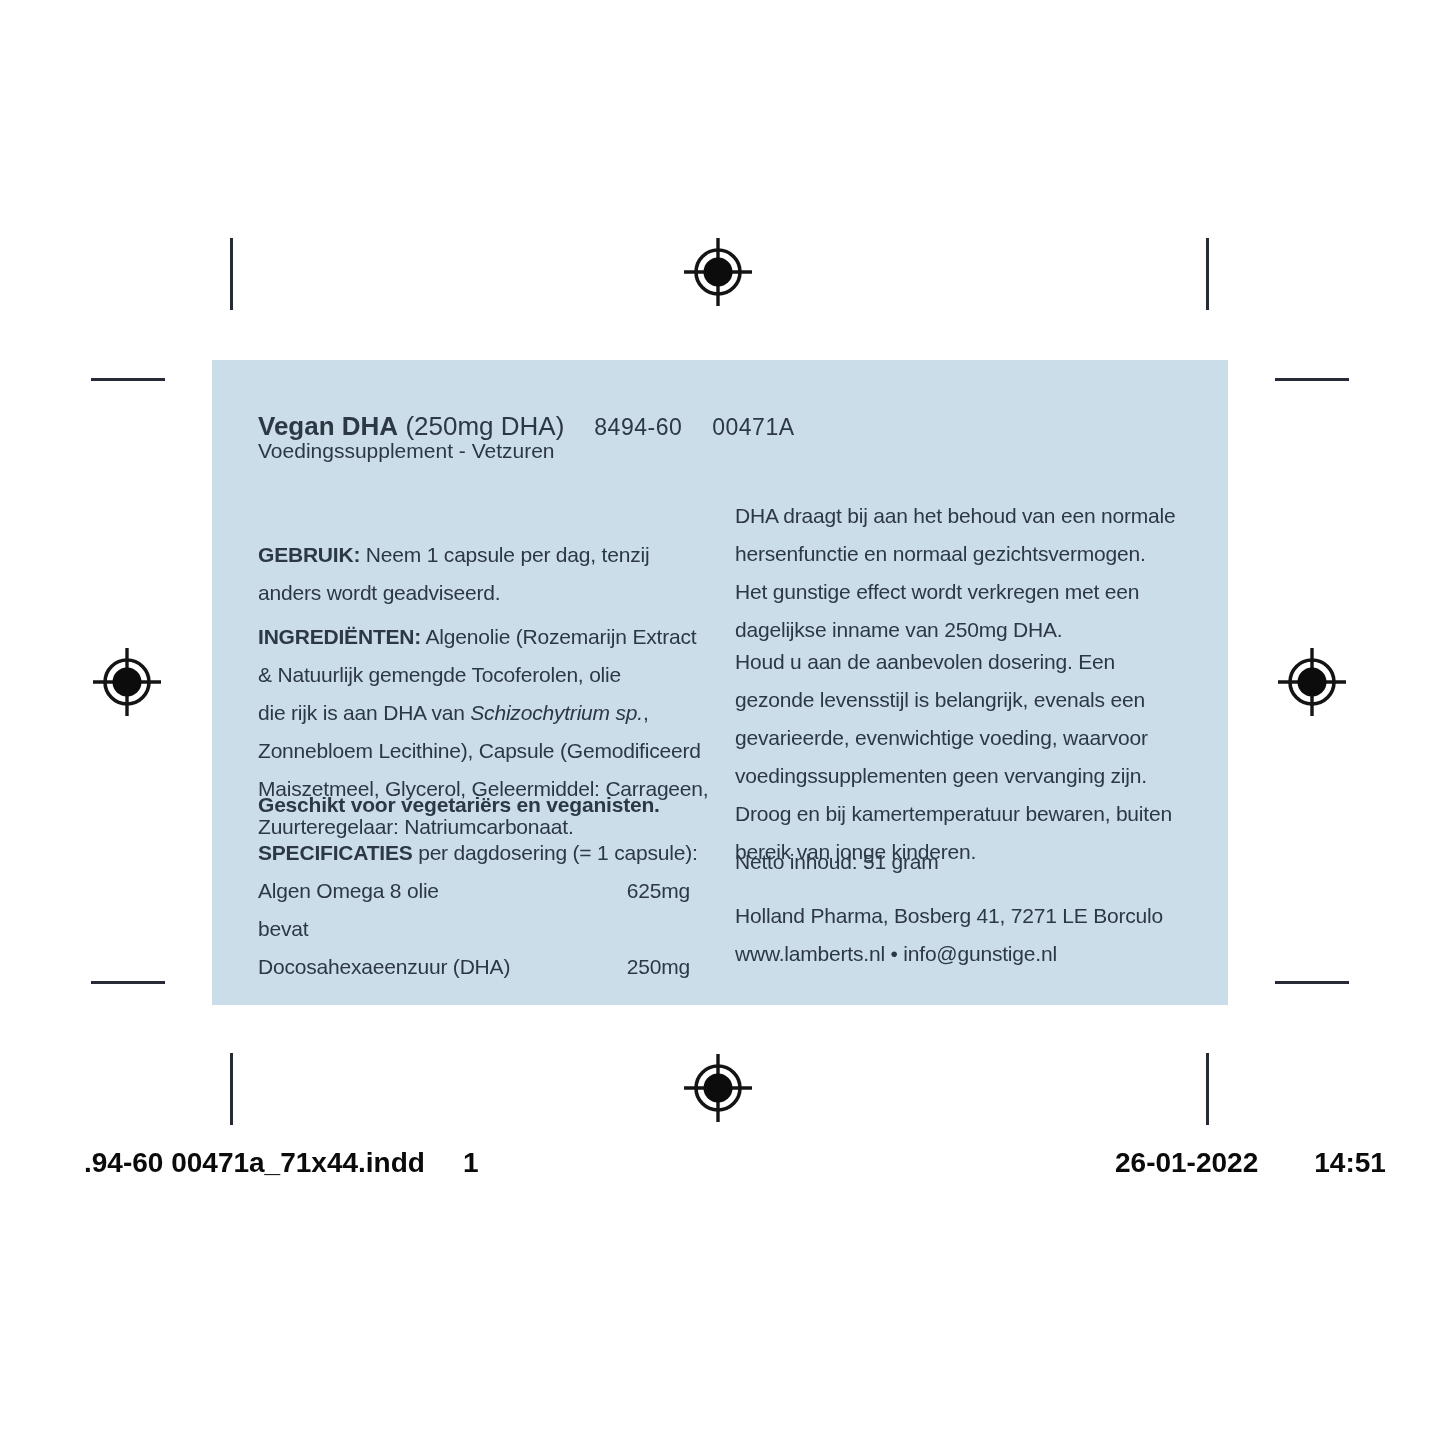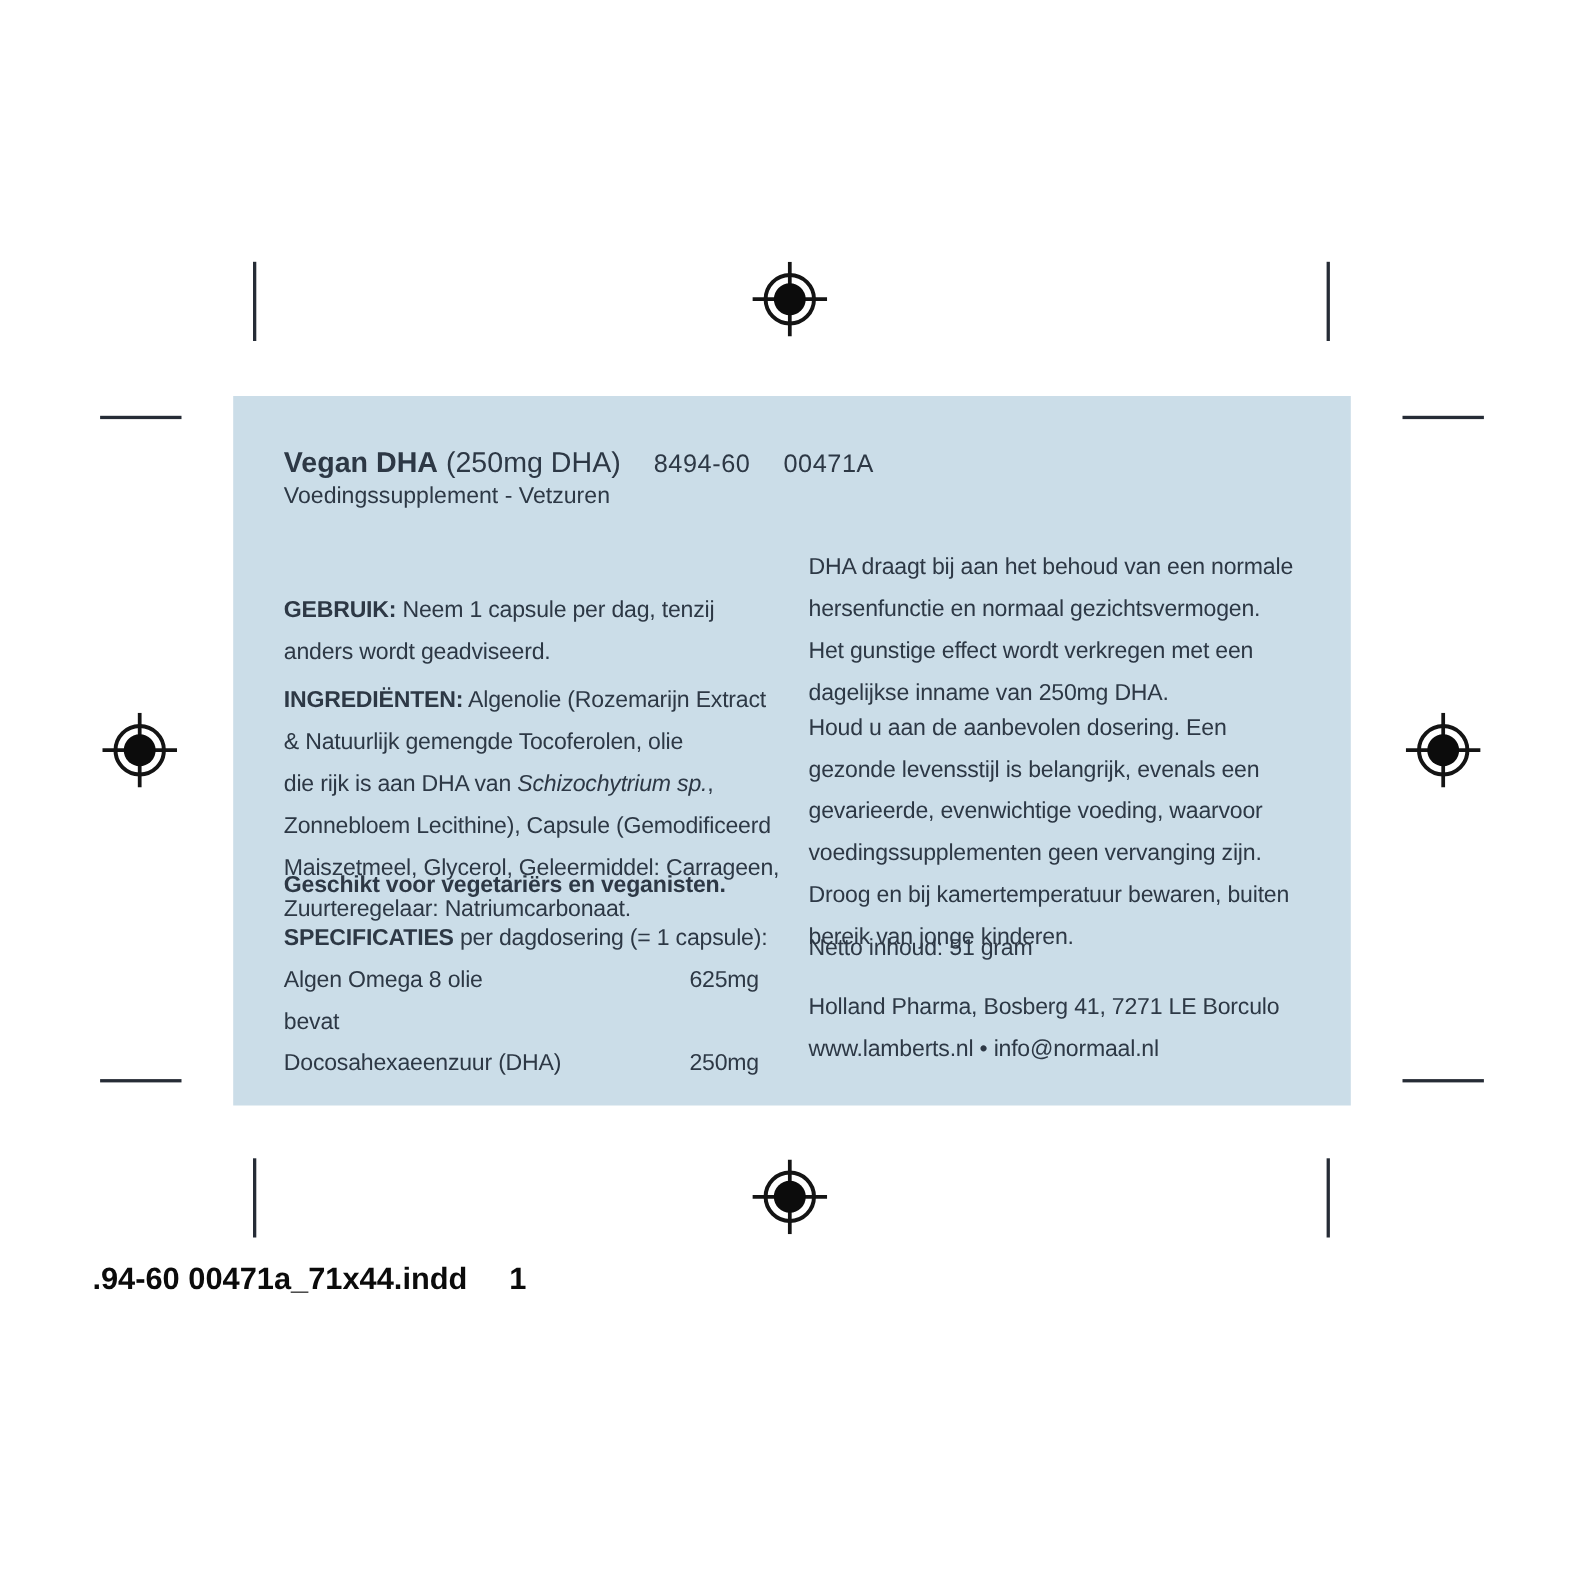--- a/index.html
+++ b/index.html
@@ -15,21 +15,21 @@
   
   .panel{
     position:absolute;
     left:212px;top:360px;width:1016px;height:645px;
     background:#cbdde8;
   }
   .blk{position:absolute;color:#2d3845;}
   .pre{white-space:pre-line;}
   .nowrap{white-space:nowrap;}
 
-  .title-line{left:46px;top:44px;font-size:26px;line-height:32px;}
+  .title-line{left:46px;top:44px;font-size:26px;line-height:45px;}
   .title-brand{font-weight:bold;}
   .title-code{font-size:23px;margin-left:30px;letter-spacing:.5px;}
   .subtitle{left:46px;top:78px;font-size:21px;line-height:26px;}
 
   .bodytext{font-size:21px;line-height:38px;letter-spacing:-0.2px;}
   .lead{font-weight:bold;}
 
   .gebruik{left:46px;top:138px;width:470px;}
   .ingredienten{left:46px;top:220px;width:470px;}
   .geschikt{left:46px;top:426px;width:470px;font-weight:bold;}
@@ -162,22 +162,25 @@
 dagelijkse inname van 250mg DHA.</div>
     <div class="blk bodytext pre advice">Houd u aan de aanbevolen dosering. Een
 gezonde levensstijl is belangrijk, evenals een
 gevarieerde, evenwichtige voeding, waarvoor
 voedingssupplementen geen vervanging zijn.
 Droog en bij kamertemperatuur bewaren, buiten
 bereik van jonge kinderen.</div>
     <div class="blk bodytext netto nowrap">Netto inhoud: 51 gram</div>
     <div class="blk bodytext address">
       <div class="nowrap">Holland Pharma, Bosberg 41, 7271 LE Borculo</div>
-      <div class="nowrap">www.lamberts.nl • info@normaal.nl</div>
+      <div class="nowrap">www.lamberts.nl • info@gunstige.nl</div>
     </div>
 
   </div>
 
   <div class="slug slug-left">
     <span>.94-60 00471a_71x44.indd</span><span class="slug-page">1</span>
   </div>
+  <div class="slug slug-right">
+    <span>26-01-2022</span><span class="slug-time">14:51</span>
+  </div>
 
 </div>
 
 </body></html>

